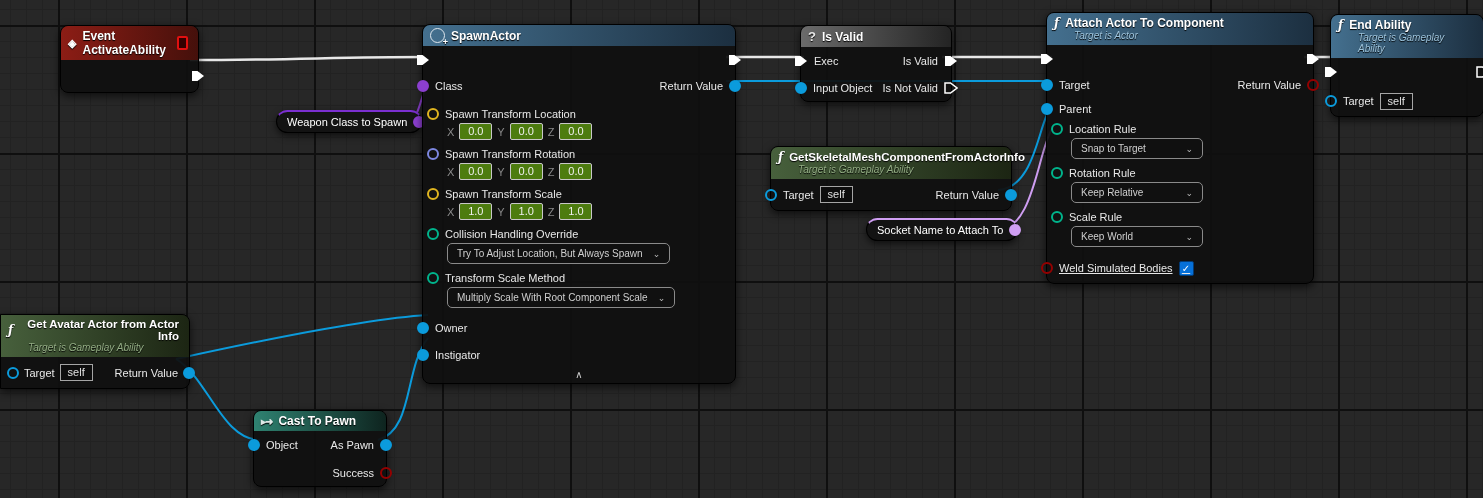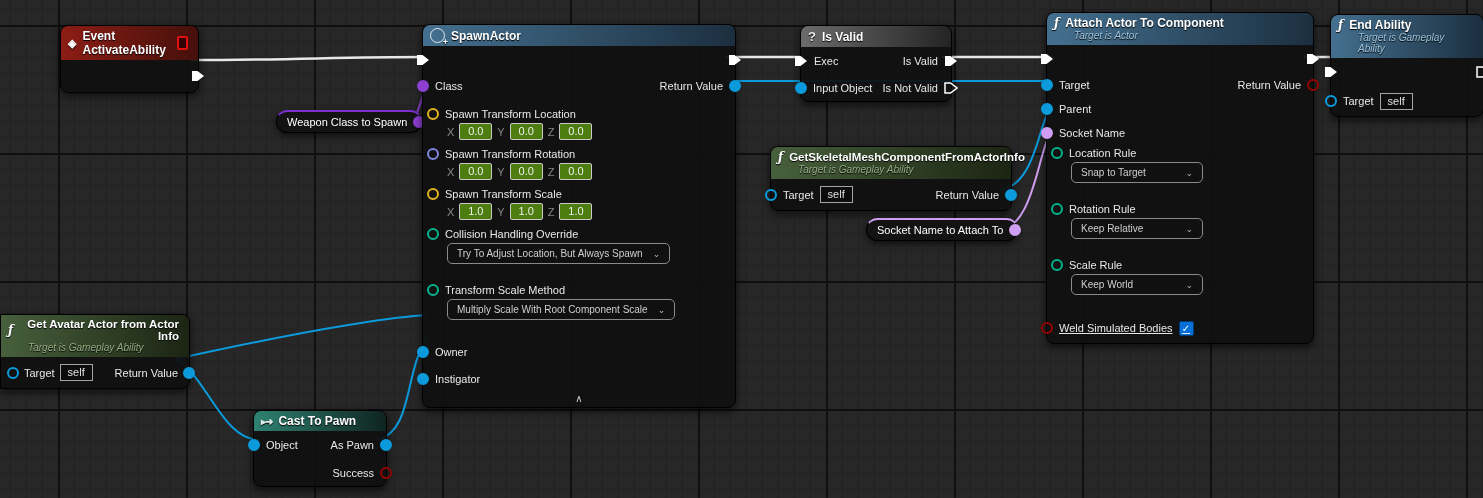--- a/index.html
+++ b/index.html
@@ -49,21 +49,21 @@
   .pin-bool{--c:#950000;} 
   .epin{flex:none;display:block;}
   .epin.l{margin-left:-17px;}
   .epin.r{margin-right:-17px;}
   .selfbox{border:1px solid #a5a5a5;background:#0d0d0d;color:#e0e0e0;padding:0 7px;font-size:11px;line-height:15px;}
   .vgroup{padding:2px 10px 6px 10px;}
   .vfields{display:flex;align-items:center;gap:5px;margin:3px 0 0 14px;color:#8a8a8a;}
   .vbox{border:1px solid #c8c8c8;border-radius:2px;background:#4d7c0f;color:#f0f0f0;
         min-width:25px;padding:0 3px;text-align:center;font-size:11px;line-height:15px;}
   .dd{border:1px solid #8a8a8a;border-radius:5px;background:#101010;color:#cfcfcf;
-      font-size:10px;padding:4px 9px;display:inline-flex;align-items:center;gap:10px;margin:3px 0 12px 14px;}
+      font-size:10px;padding:4px 9px;display:inline-flex;align-items:center;gap:10px;margin:3px 0 0 14px;}
   .dd .chev{font-size:9px;color:#bbb;}
   .pill{
     position:absolute;z-index:2;display:flex;align-items:center;gap:6px;
     background:#131313;border:1px solid #000;border-radius:13px;
     padding:4px 10px;box-shadow:0 3px 7px rgba(0,0,0,.6);color:#fff;
   }
   .pill .cpin{margin-right:-14px;}
   .pill-class{border-top:2px solid #7b2fd0;}
   .pill-name{border-top:2px solid #cf9ef2;}
   .evt-box{margin-left:auto;width:10px;height:10px;border:2px solid #e01010;border-radius:2px;background:#300;}
@@ -295,24 +295,20 @@
       </span>
       <span style="display:flex;align-items:center;gap:6px;">
         <span class="plabel">Return Value</span>
         <span class="cpin pin-bool r"></span>
       </span>
     </div>
     <div class="prow">
       <span class="cpin filled pin-object l"></span>
       <span class="plabel">Parent</span>
     </div>
-    <div class="prow">
-      <span class="cpin filled pin-name l"></span>
-      <span class="plabel">Socket Name</span>
-    </div>
     <div class="vgroup">
       <span style="display:flex;align-items:center;gap:6px;">
         <span class="cpin pin-enum l" style="margin-left:-6px;"></span>
         <span class="plabel">Location Rule</span>
       </span>
       <span class="dd" style="width:112px;justify-content:space-between;">
         <span>Snap to Target</span>
         <span class="chev">⌄</span>
       </span>
     </div>

